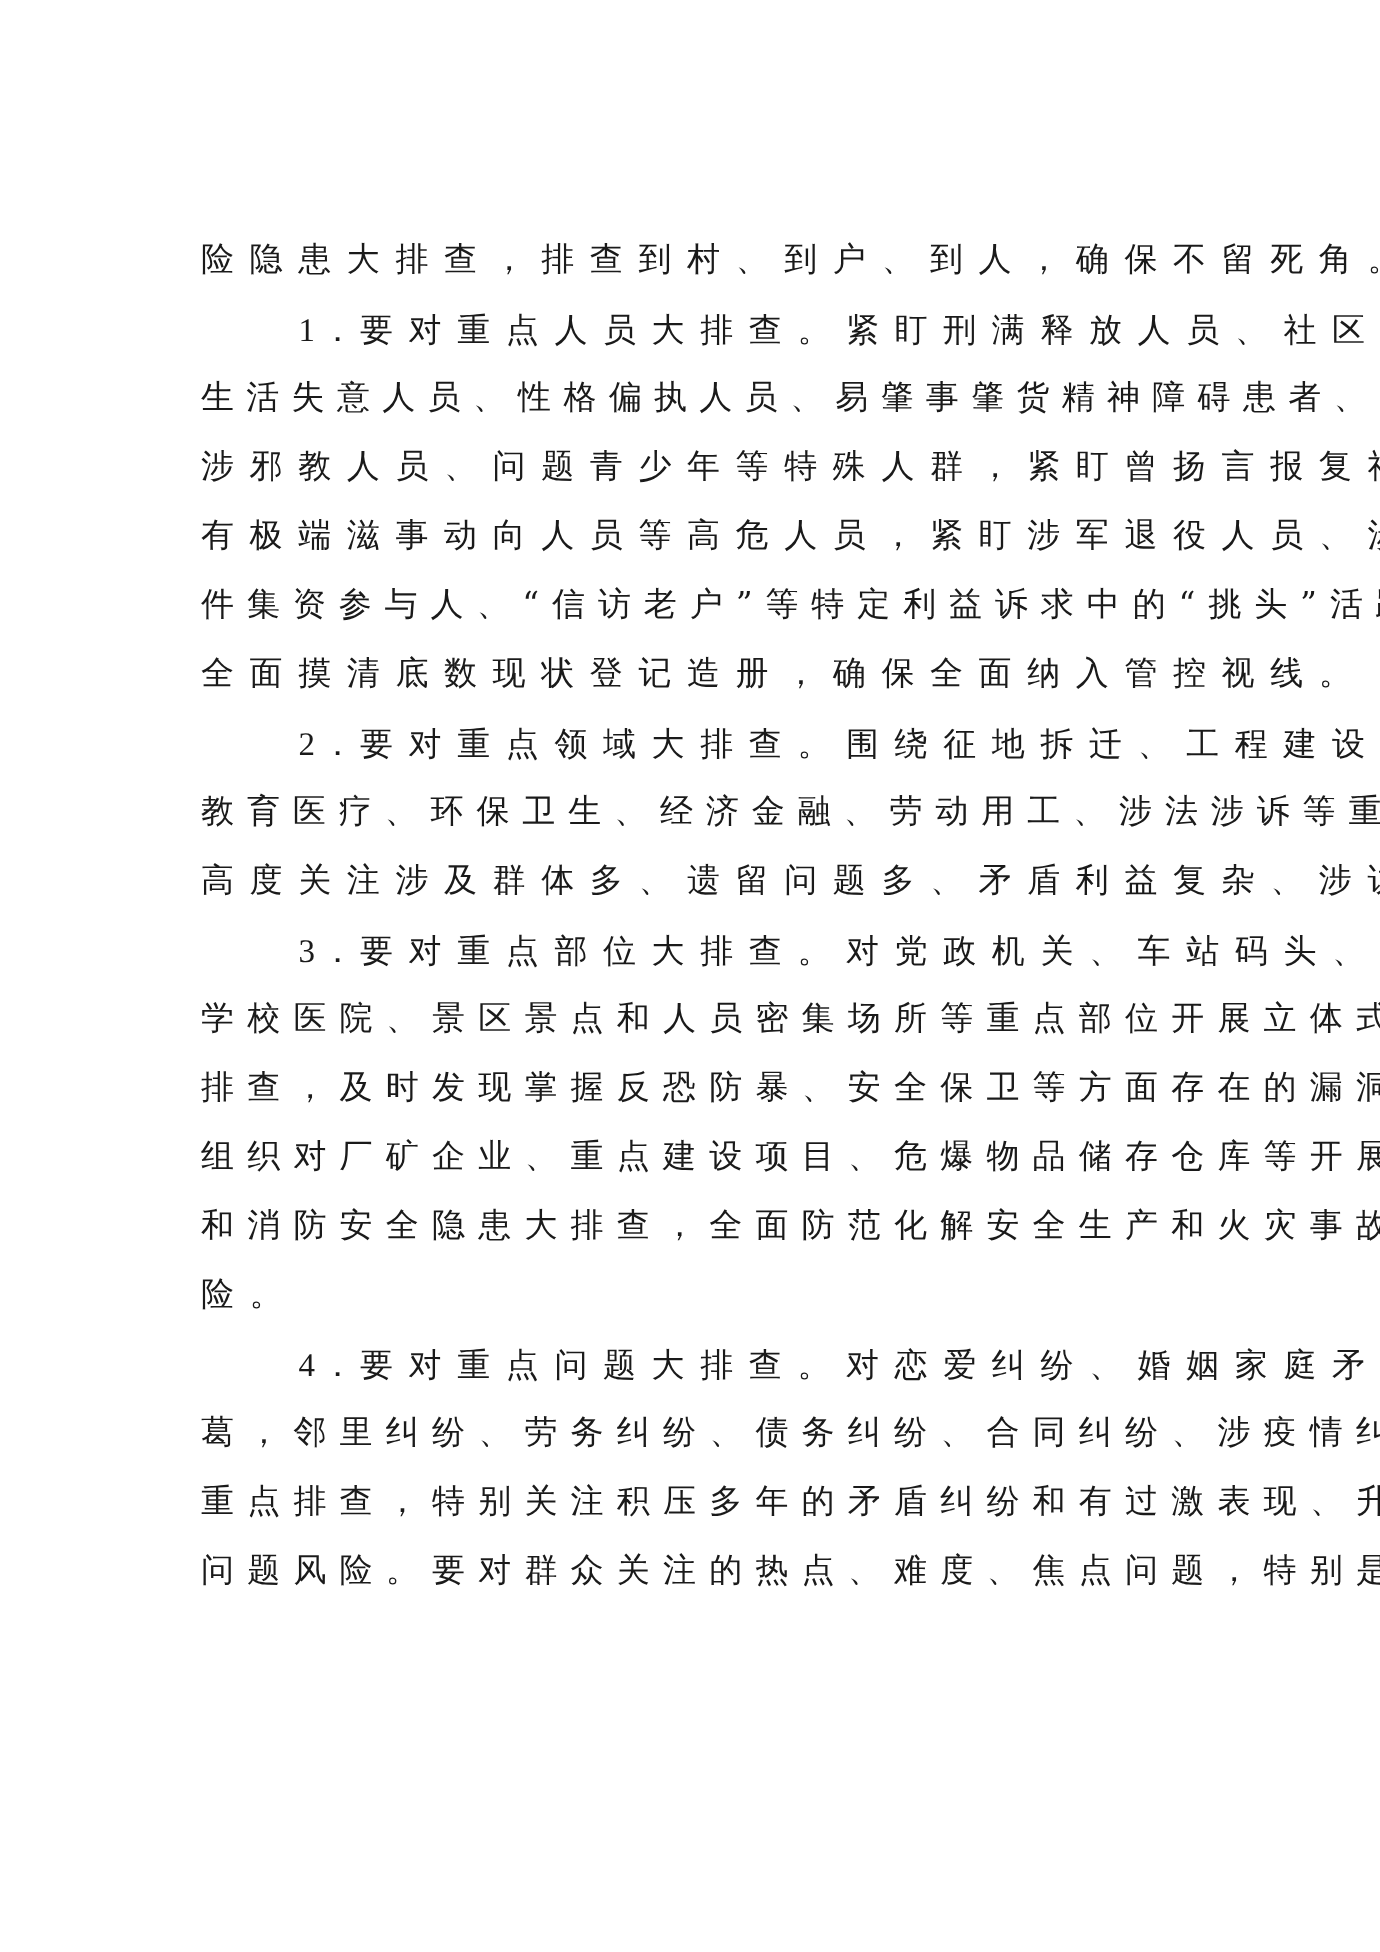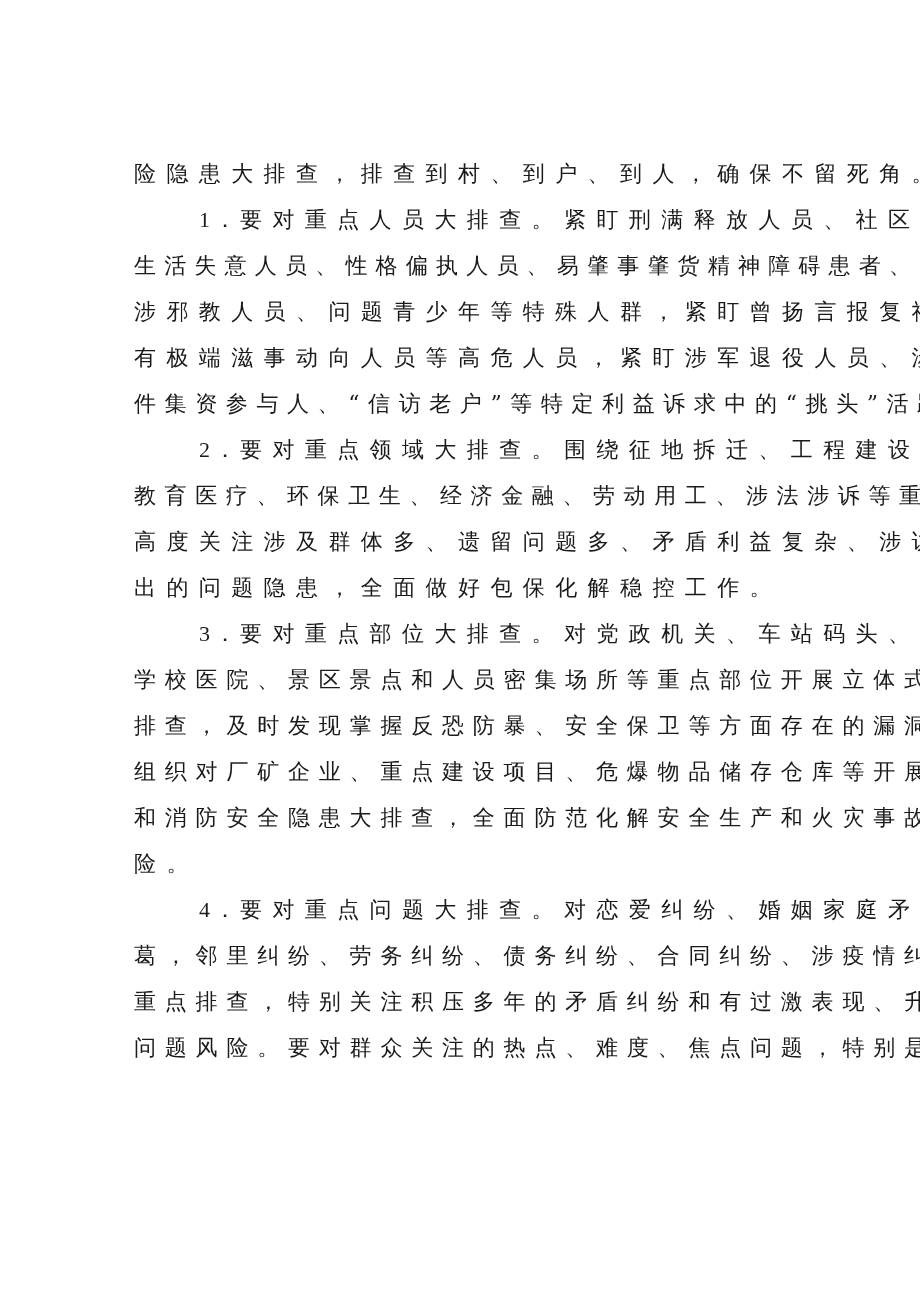--- a/index.html
+++ b/index.html
@@ -53,27 +53,27 @@
     <div>
       <div class="line">险隐患大排查，排查到村、到户、到人，确保不留死角。</div>
     </div>
 
     <div>
       <div class="line indent"><span class="num">1．</span><span>要对重点人员大排查。紧盯刑满释放人员、社区矫正对象、</span></div>
       <div class="line" style="letter-spacing:8.2px">生活失意人员、性格偏执人员、易肇事肇货精神障碍患者、吸毒人员、</div>
       <div class="line">涉邪教人员、问题青少年等特殊人群，紧盯曾扬言报复社会人员和曾</div>
       <div class="line">有极端滋事动向人员等高危人员，紧盯涉军退役人员、涉众型经济案</div>
       <div class="line" style="letter-spacing:8.6px">件集资参与人、“信访老户”等特定利益诉求中的“挑头”活跃人员，</div>
+      <div class="line">全面摸清底数现状登记造册，确保全面纳入管控视线。</div>
     </div>
 
     <div>
       <div class="line indent"><span class="num">2．</span><span>要对重点领域大排查。围绕征地拆迁、工程建设、房产物业、</span></div>
       <div class="line" style="letter-spacing:8.6px">教育医疗、环保卫生、经济金融、劳动用工、涉法涉诉等重点领域，</div>
       <div class="line">高度关注涉及群体多、遗留问题多、矛盾利益复杂、涉访涉稳动向突</div>
-      <div class="line">出的问题隐患，全面做好包保化解稳控工作。</div>
     </div>
 
     <div>
       <div class="line indent"><span class="num">3．</span><span>要对重点部位大排查。对党政机关、车站码头、商场超市、</span></div>
       <div class="line" style="letter-spacing:8.8px">学校医院、景区景点和人员密集场所等重点部位开展立体式、全景式</div>
       <div class="line" style="letter-spacing:8.8px">排查，及时发现掌握反恐防暴、安全保卫等方面存在的漏洞短板；要</div>
       <div class="line" style="letter-spacing:8.8px">组织对厂矿企业、重点建设项目、危爆物品储存仓库等开展安全生产</div>
       <div class="line" style="letter-spacing:8.8px">和消防安全隐患大排查，全面防范化解安全生产和火灾事故等隐患风</div>
       <div class="line">险。</div>
     </div>

